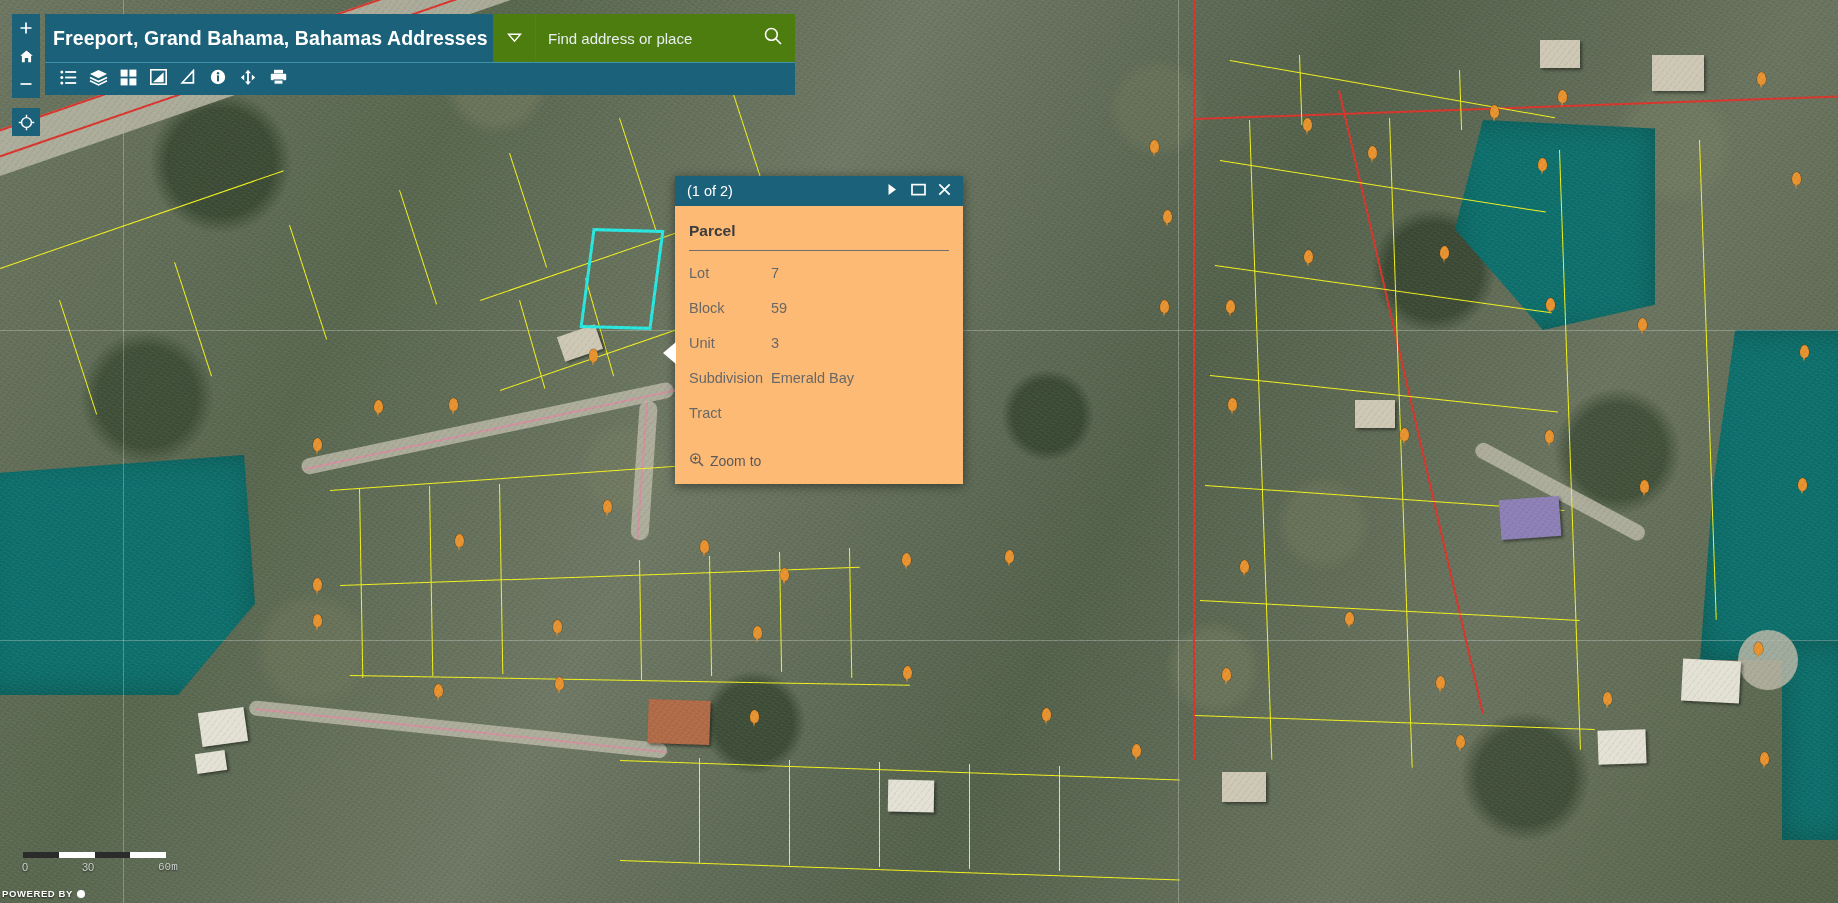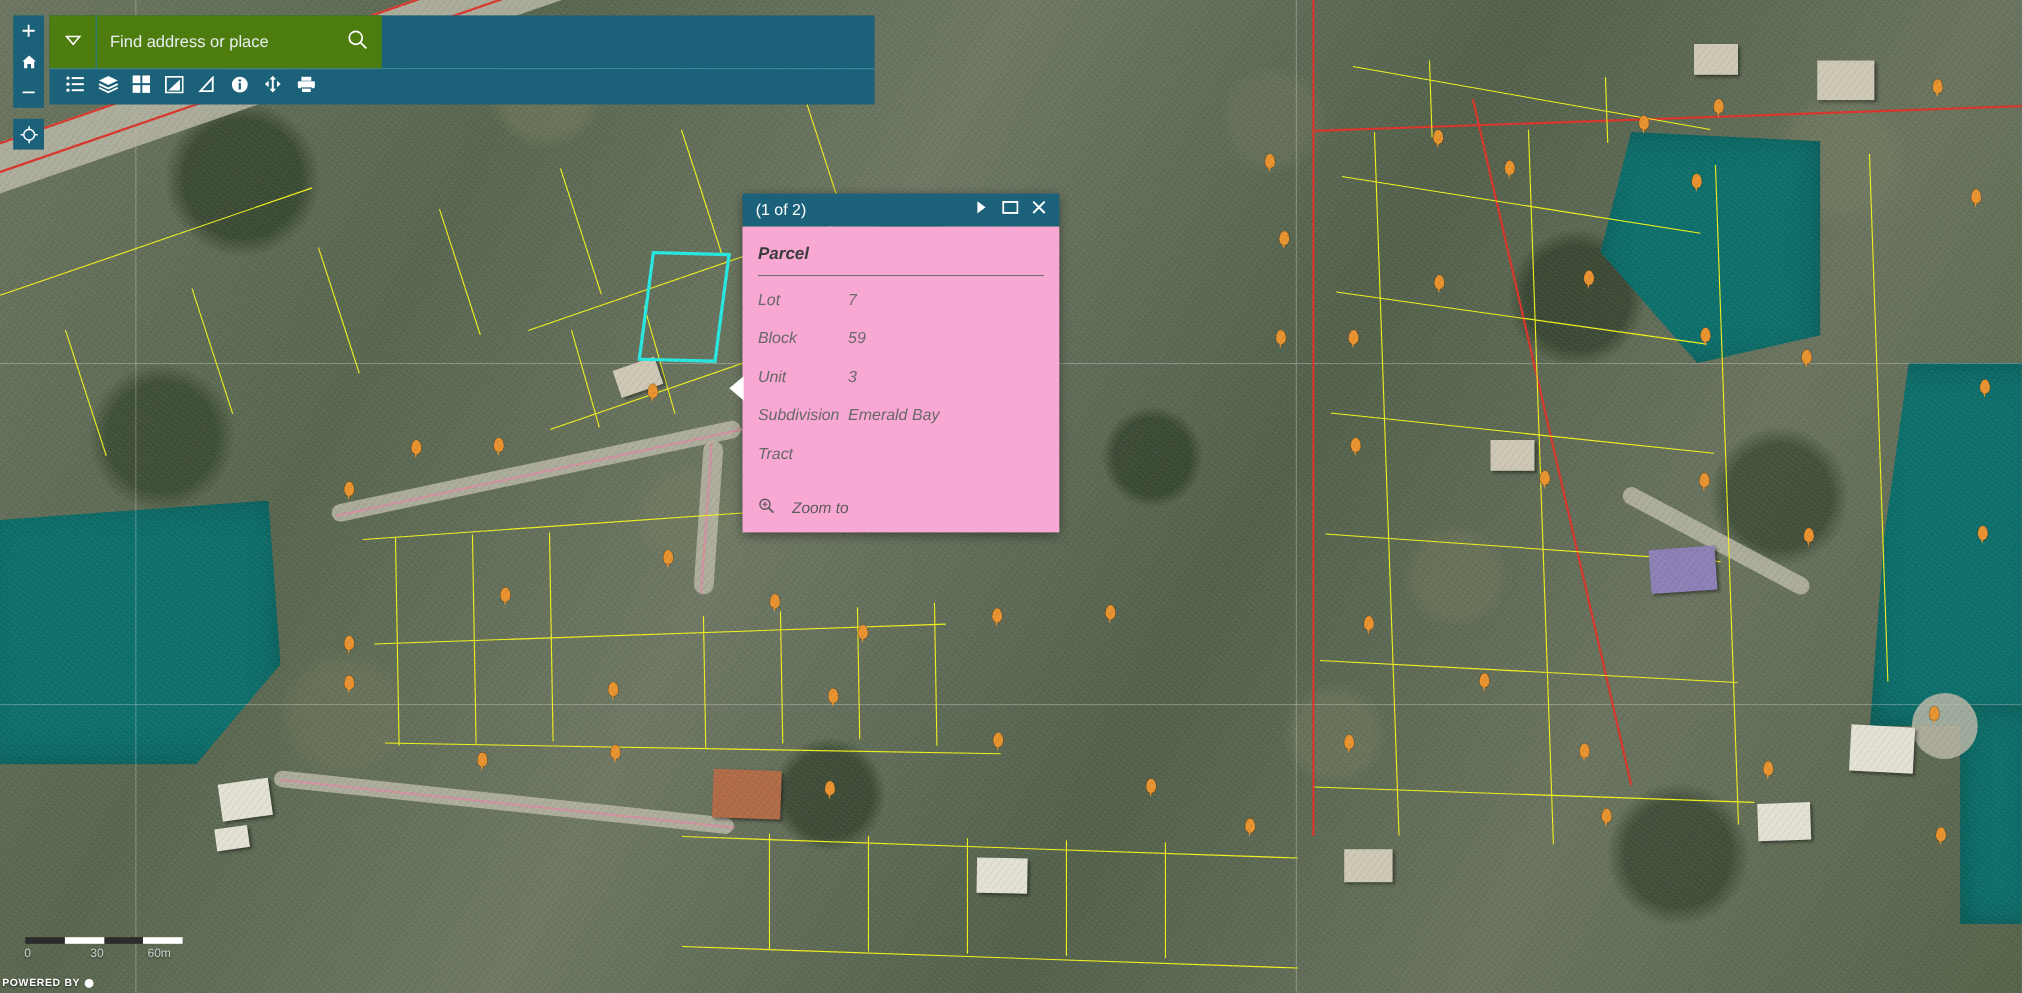--- a/index.html
+++ b/index.html
@@ -268,24 +268,23 @@
   .popup-hdr-btn {
     width: 26px;
     height: 26px;
     display: flex;
     align-items: center;
     justify-content: center;
     color: #ffffff;
     cursor: pointer;
   }
   #popup-body {
-    background: #f9a8d4;
+    background: #fdba74;
     padding: 16px 14px 14px 14px;
     position: relative;
-    font-style: italic;
   }
   
   #popup-tail {
     position: absolute;
     left: -12px;
     top: 136px;
     width: 0;
     height: 0;
     border-top: 11px solid transparent;
     border-bottom: 11px solid transparent;
@@ -312,21 +311,21 @@
   .attr-name { width: 82px; padding-right: 6px; }
   .attr-value { color: #686868; }
   #popup-actions {
     padding-top: 22px;
     display: flex;
     align-items: center;
   }
   #zoom-to {
     display: flex;
     align-items: center;
-    gap: 16px;
+    gap: 6px;
     color: #5a5a5a;
     font-size: 14px;
     cursor: pointer;
   }
 
   
   #scalebar {
     position: absolute;
     left: 22px;
     bottom: 28px;
@@ -347,21 +346,21 @@
     margin-top: 2px;
   }
   .sb-label {
     position: absolute;
     color: #c9d2cc;
     font-size: 11px;
     text-shadow: 0 1px 2px rgba(0,0,0,0.6);
   }
   #sb-0 { left: 0; }
   #sb-mid { left: 60px; }
-  #sb-max { left: 112px; }
+  #sb-max { left: 136px; font-family: Liberation Mono, monospace; }
 
   #powered-by {
     position: absolute;
     left: 2px;
     bottom: 4px;
     z-index: 40;
     display: flex;
     align-items: center;
     gap: 4px;
     color: #ffffff;
@@ -561,20 +560,21 @@
             <circle cx="9" cy="9" r="5.2" fill="none" stroke="#fff" stroke-width="1.5"></circle>
             <path d="M9 0.8v3.2M9 14v3.2M0.8 9h3.2M14 9h3.2" stroke="#fff" stroke-width="1.5"></path>
           </svg>
         </span>
       </div>
     </div>
   </div>
 
   <div id="header">
     <div id="header-top">
+      <div id="app-title">Freeport, Grand Bahama, Bahamas Addresses</div>
       <div id="search-container">
         <div id="search-dropdown">
           <span>
             <svg width="15" height="11" viewBox="0 0 15 11">
                 <path d="M1.5 2.2h12L7.5 9.2z" fill="none" stroke="#fff" stroke-width="1.4"></path>
               </svg>
           </span>
         </div>
         <input id="search-input" type="text" value="" placeholder="Find address or place" style="">
         <div id="search-submit">

